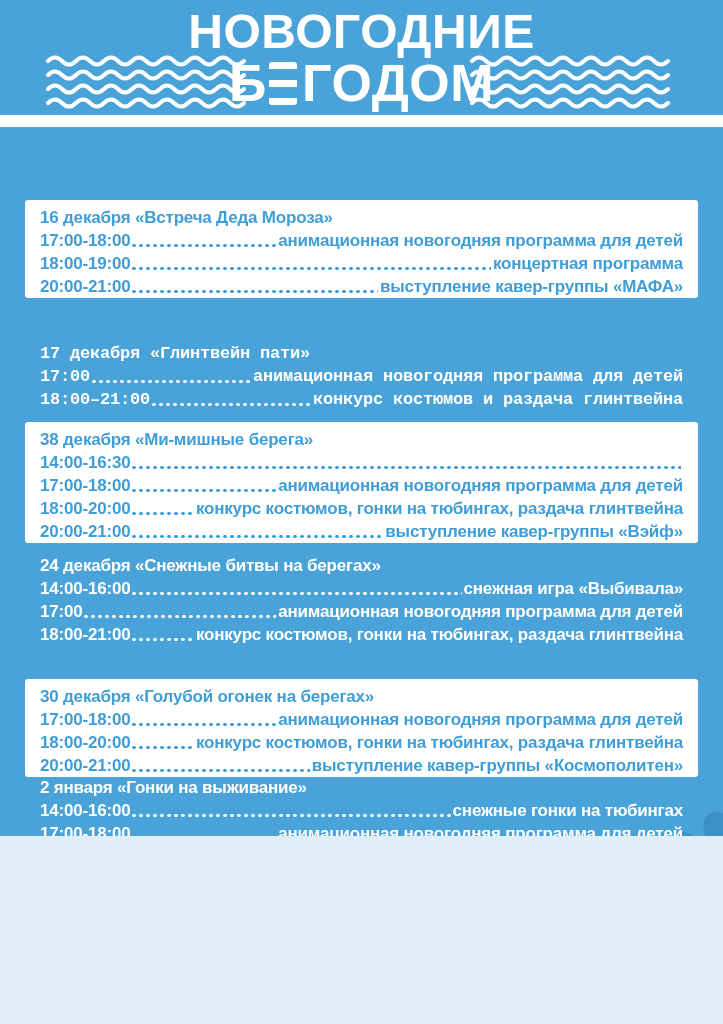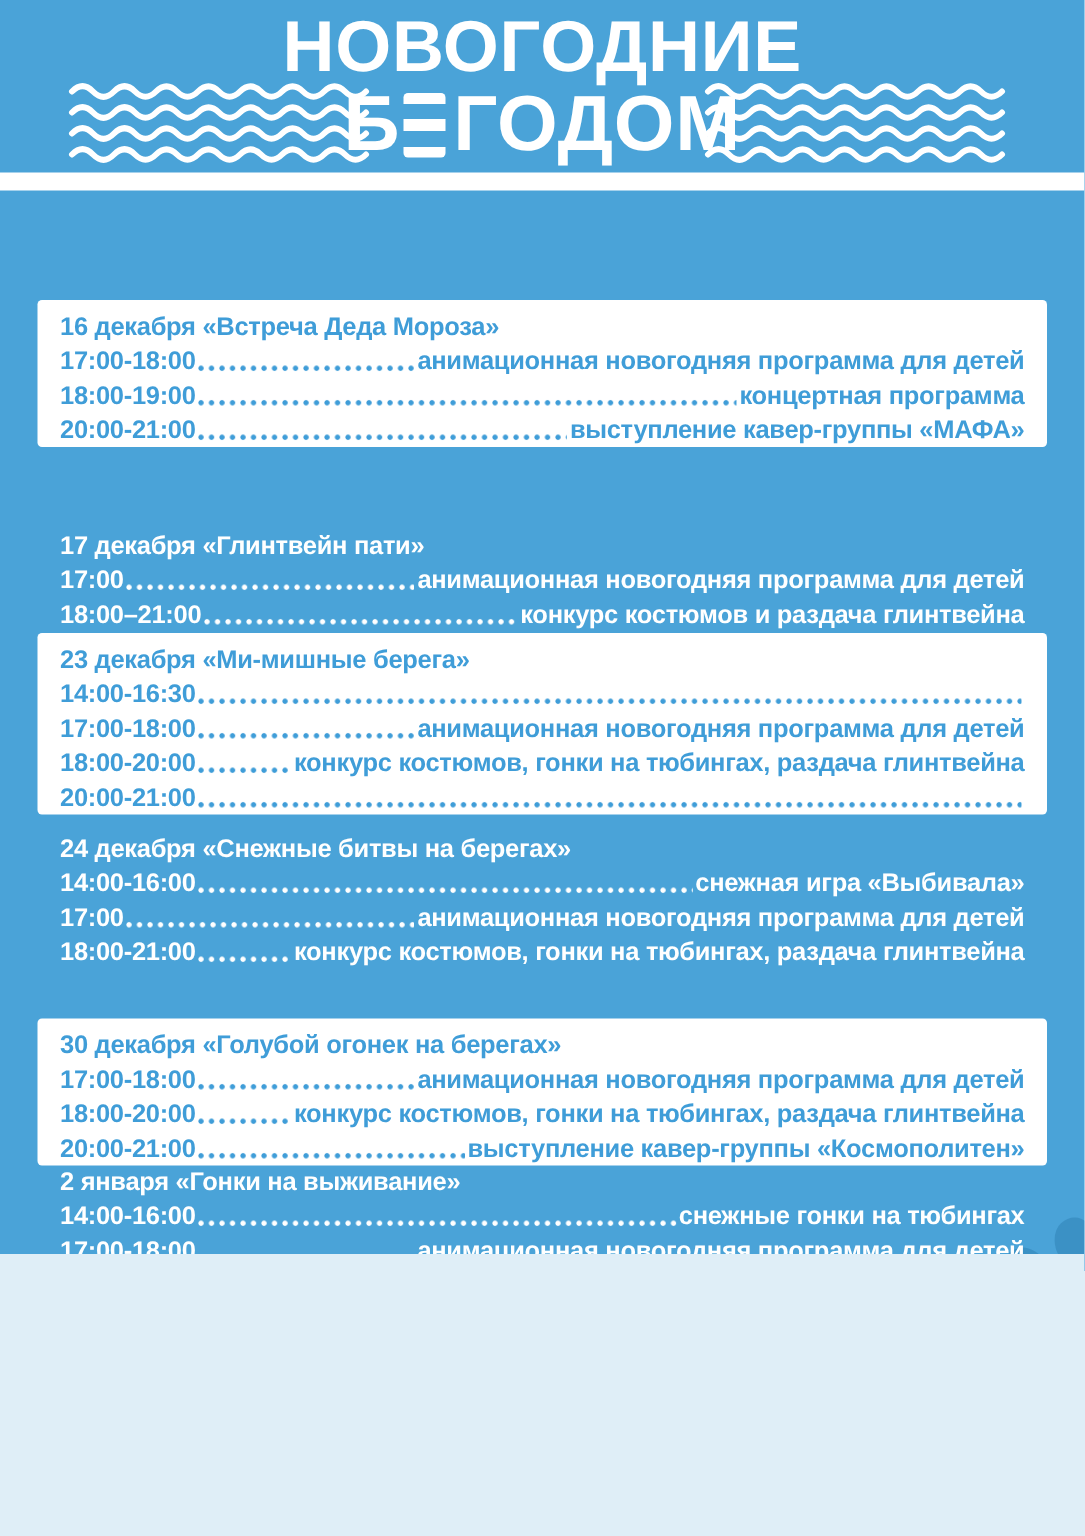--- a/index.html
+++ b/index.html
@@ -123,52 +123,53 @@
           <span class="time">18:00-19:00</span>
           <span class="leader"></span>
           <span class="activity">концертная программа</span>
         </div>
         <div class="row">
           <span class="time">20:00-21:00</span>
           <span class="leader"></span>
           <span class="activity">выступление кавер-группы «МАФА»</span>
         </div>
       </div>
-      <div class="section" style="top: 346px;">
+      <div class="section" style="top: 336px; font-family: Liberation Mono, monospace;">
         <div class="date-title">17 декабря «Глинтвейн пати»</div>
         <div class="row">
           <span class="time">17:00</span>
           <span class="leader"></span>
           <span class="activity">анимационная новогодняя программа для детей</span>
         </div>
         <div class="row">
           <span class="time">18:00–21:00</span>
           <span class="leader"></span>
           <span class="activity">конкурс костюмов и раздача глинтвейна</span>
         </div>
       </div>
       <div class="section card" style="top: 422px;">
-        <div class="date-title">23 декабря «Ми-мишные берега»</div>
+        <div class="date-title">38 декабря «Ми-мишные берега»</div>
         <div class="row">
           <span class="time">14:00-16:30</span>
           <span class="leader"></span>
         </div>
         <div class="row">
           <span class="time">17:00-18:00</span>
           <span class="leader"></span>
           <span class="activity">анимационная новогодняя программа для детей</span>
         </div>
         <div class="row">
           <span class="time">18:00-20:00</span>
           <span class="leader"></span>
           <span class="activity">конкурс костюмов, гонки на тюбингах, раздача глинтвейна</span>
         </div>
         <div class="row">
           <span class="time">20:00-21:00</span>
           <span class="leader"></span>
+          <span class="activity">выступление кавер-группы «Вэйф»</span>
         </div>
       </div>
       <div class="section" style="top: 548px;">
         <div class="date-title">24 декабря «Снежные битвы на берегах»</div>
         <div class="row">
           <span class="time">14:00-16:00</span>
           <span class="leader"></span>
           <span class="activity">снежная игра «Выбивала»</span>
         </div>
         <div class="row">

